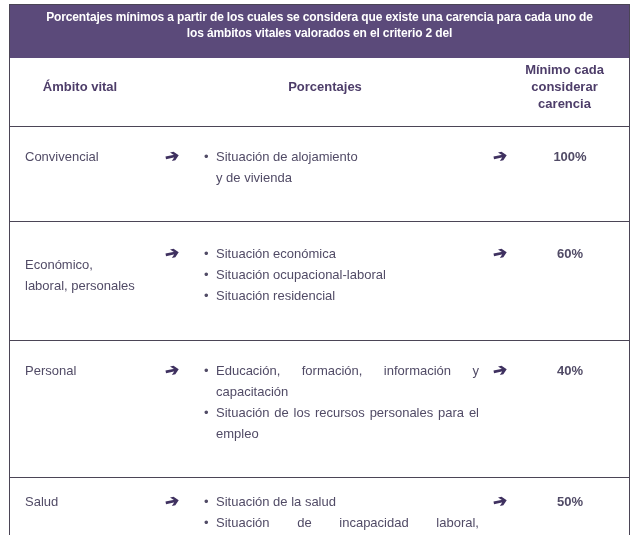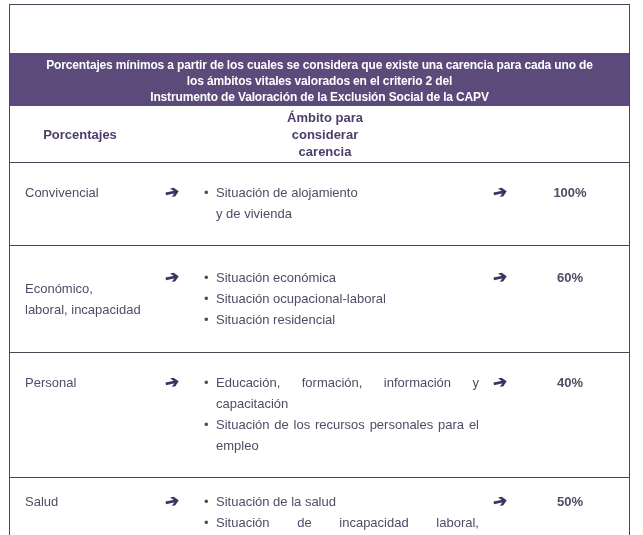--- a/index.html
+++ b/index.html
@@ -37,21 +37,20 @@
     background: var(--band-bg);
     color: var(--band-text);
     height: 53px;
     text-align: center;
     font-weight: bold;
     font-size: 12px;
     line-height: 16px;
     padding-top: 4px;
     letter-spacing: -0.15px;
     overflow: hidden;
-    margin-top: 48px;
   }
   .title-line { white-space: nowrap; }
   
   .col-header-row {
     display: grid;
     grid-template-columns: 140px 350px 1fr;
     height: 56px;
     align-items: center;
   }
   .col-header {
@@ -65,20 +64,21 @@
     width: 110px;
     justify-self: center;
   }
   
   .row {
     display: grid;
     grid-template-columns: 140px 45px 290px 30px 1fr;
     border-top: 1px solid var(--border-color);
     font-size: 13px;
     line-height: 21px;
+    margin-top: 12px;
   }
   #rows .row:nth-child(1) { height: 83px;  --pt: 19px; }
   #rows .row:nth-child(2) { height: 107px; --pt: 21px; }
   #rows .row:nth-child(3) { height: 125px; --pt: 19px; }
   #rows .row:nth-child(4) { height: 92px;  --pt: 13px; }
   .cell { padding-top: var(--pt); }
   .label {
     padding-left: 15px;
     white-space: pre-line;
   }
@@ -115,43 +115,43 @@
 </style>
 </head>
 <body>
 
 <div class="page">
   <div class="table">
 
     <div class="title-band">
       <div class="title-line">Porcentajes mínimos a partir de los cuales se considera que existe una carencia para cada uno de</div>
       <div class="title-line">los ámbitos vitales valorados en el criterio 2 del</div>
-      <div class="title-line">Instrumento de Valoración de la Exclusión Social de la CAPV</div>
     </div>
 
     <div class="col-header-row">
+      <div class="col-header">Ámbito vital</div>
       <div class="col-header">Porcentajes</div>
-      <div class="col-header col-header-min">Ámbito para considerar carencia</div>
+      <div class="col-header col-header-min">Mínimo cada considerar carencia</div>
     </div>
 
     <div id="rows">
   <div class="row">
     <div class="cell label">Convivencial</div>
     <div class="cell arrow"><span>➔</span></div>
     <div class="cell dims">
             <div class="item">Situación de alojamiento
 y de vivienda</div>
           </div>
     <div class="cell arrow"><span>➔</span></div>
     <div class="cell min">100%</div>
   </div>
 
   <div class="row">
     <div class="cell label">Económico,
-laboral, incapacidad</div>
+laboral, personales</div>
     <div class="cell arrow"><span>➔</span></div>
     <div class="cell dims">
             <div class="item">Situación económica</div>
             <div class="item">Situación ocupacional-laboral</div>
             <div class="item">Situación residencial</div>
           </div>
     <div class="cell arrow"><span>➔</span></div>
     <div class="cell min">60%</div>
   </div>
 

